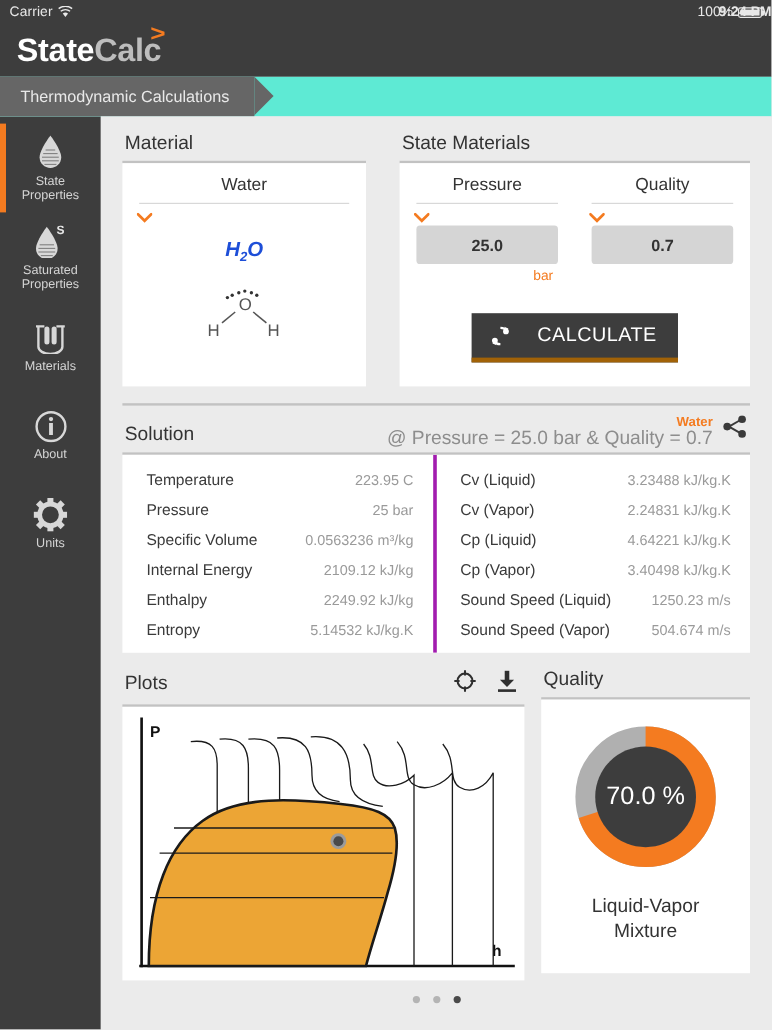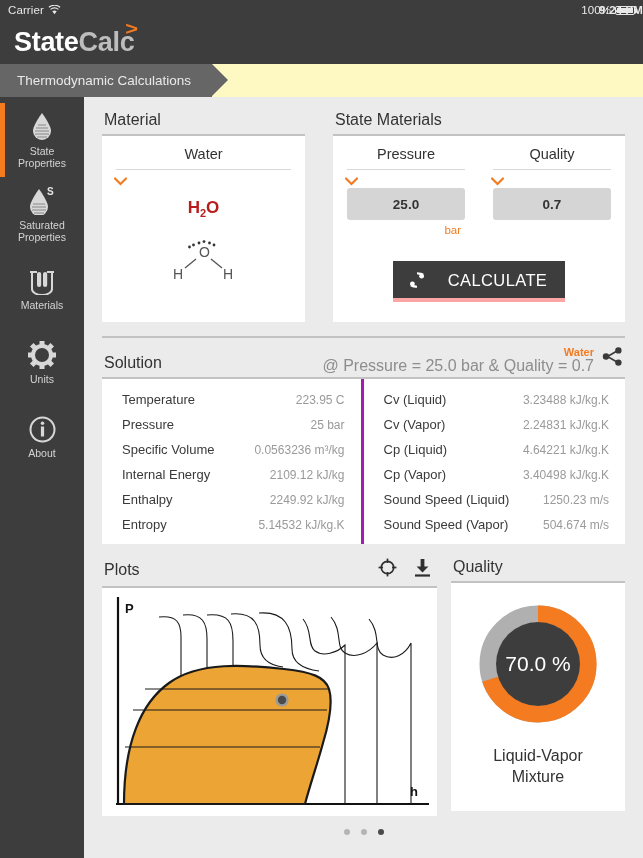--- a/index.html
+++ b/index.html
@@ -30,21 +30,21 @@
   
   .titlebar { height: 44px; background: #3d3d3d; display:flex; align-items:center;
               padding-left: 14px; position: relative; }
   .logo { font-size: 27px; font-weight: bold; letter-spacing: -0.3px; position: relative;}
   .logo .a { color: #ffffff; }
   .logo .b { color: #bdbdbd; }
   .logo .chev { position:absolute; right:-2px; top:-9px; color:#f47b20;
                 font-size:19px; font-weight:bold; transform: scaleX(1.15);}
 
   
-  .crumbbar { height: 33px; background: #fef9c3; position: relative; }
+  .crumbbar { height: 33px; background: #5eead4; position: relative; }
   .crumb { height: 33px; background: #666666; color:#e9e9e9; font-size:13.5px;
            display:flex; align-items:center; padding: 0 14px 0 17px; width: 212px;
            position: relative; }
   .crumb::after {
     content:""; position:absolute; right:-16px; top:0;
     border-left: 16px solid #666666;
     border-top: 16.5px solid transparent;
     border-bottom: 16.5px solid transparent;
   }
 
@@ -74,38 +74,38 @@
 
   .card { background:#fff; }
   .card-material { height: 186px; position:relative; }
   .card-params  { height: 186px; position:relative; }
 
   .field-head { text-align:center; font-size:14.5px; color:#333; padding:10px 0 7px; }
   .field-rule { height:1px; background:#d8d8d8; margin: 0 14px; }
   .chev-down { color:#f47b20; font-size:13px; font-weight:bold; line-height:1;
                padding: 5px 0 0 12px; }
 
-  .formula { text-align:center; color:#b91c1c; font-size:17px; font-weight:bold;
-             margin-top: 10px; }
+  .formula { text-align:center; color:#1d4ed8; font-size:17px; font-weight:bold;
+             margin-top: 10px; font-style: italic; }
   .formula sub { font-size:11px; }
   .molecule { margin-top: 18px; display:flex; justify-content:center; }
 
   .params-grid { display:flex; }
   .param { flex:1; }
   .param .input {
     margin: 0 14px; height:32px; background:#d5d5d5; border-radius:3px;
     display:flex; align-items:center; justify-content:center;
     font-size:13.5px; font-weight:bold; color:#333;
   }
   .unit { text-align:right; color:#f47b20; font-size:11.5px; padding: 4px 18px 0 0; }
 
   .calc-wrap { position:absolute; left:0; right:0; bottom: 20px; display:flex; justify-content:center; }
   .calc-btn { background:#3d3d3d; color:#fff; font-size:16.5px; letter-spacing:.4px;
-              padding: 9px 18px 8px 14px; border-bottom: 4px solid #fca5a5;
-              display:flex; align-items:center; gap:21px; }
+              padding: 9px 18px 8px 14px; border-bottom: 4px solid #a16207;
+              display:flex; align-items:flex-start; gap:21px; }
 
   
   .sol-sec { margin-top: 14px; }
   .sol-head { display:flex; align-items:flex-end; padding: 6px 2px 5px; }
   .sol-head .t { font-size:16px; color:#333; }
   .sol-meta { margin-left:auto; text-align:right; line-height:13px; padding-right:8px;}
   .sol-meta .w { color:#f47b20; font-size:11px; font-weight:bold; }
   .sol-meta .q { color:#8d8d8d; font-size:16px; }
   .share-ico { padding-bottom: 2px; }
 
@@ -215,20 +215,31 @@
       <div class="side-item">
         <span class="side-icon">
           <svg width="28" height="27" viewBox="0 0 28 27">
             <path d="M4 4 V21 a10 6 0 0 0 20 0 V4" fill="none" stroke="#d8d8d8" stroke-width="2"></path>
             <path d="M2 4 H9 M19 4 H26" stroke="#d8d8d8" stroke-width="2"></path>
             <rect x="9" y="4" width="4.2" height="15" rx="2.1" fill="#d8d8d8"></rect>
             <rect x="15" y="4" width="4.2" height="15" rx="2.1" fill="#d8d8d8"></rect>
           </svg>
         </span>
         <span class="side-label">Materials</span>
+      </div>
+
+      <div class="side-item">
+        <span class="side-icon">
+          <svg width="27" height="27" viewBox="0 0 27 27">
+            <circle cx="13.5" cy="13.5" r="12" fill="none" stroke="#d8d8d8" stroke-width="2"></circle>
+            <circle cx="13.5" cy="7.2" r="1.8" fill="#d8d8d8"></circle>
+            <rect x="11.9" y="10.5" width="3.2" height="10" fill="#d8d8d8"></rect>
+          </svg>
+        </span>
+        <span class="side-label">About</span>
       </div>
 
       <div class="side-item">
         <span class="side-icon">
           <svg width="28" height="28" viewBox="0 0 28 28">
             <g fill="#d8d8d8">
               <circle cx="14" cy="14" r="11"></circle>
               <g>
                 <rect x="11.5" y="0" width="5" height="5"></rect>
                   <rect x="11.5" y="23" width="5" height="5"></rect>
@@ -237,31 +248,20 @@
                 <rect x="3" y="3" width="5" height="5" transform="rotate(45 5.5 5.5)"></rect>
                 <rect x="20" y="3" width="5" height="5" transform="rotate(45 22.5 5.5)"></rect>
                 <rect x="3" y="20" width="5" height="5" transform="rotate(45 5.5 22.5)"></rect>
                 <rect x="20" y="20" width="5" height="5" transform="rotate(45 22.5 22.5)"></rect>
               </g>
             </g>
             <circle cx="14" cy="14" r="7" fill="#3d3d3d"></circle>
           </svg>
         </span>
         <span class="side-label">Units</span>
-      </div>
-
-      <div class="side-item">
-        <span class="side-icon">
-          <svg width="27" height="27" viewBox="0 0 27 27">
-            <circle cx="13.5" cy="13.5" r="12" fill="none" stroke="#d8d8d8" stroke-width="2"></circle>
-            <circle cx="13.5" cy="7.2" r="1.8" fill="#d8d8d8"></circle>
-            <rect x="11.9" y="10.5" width="3.2" height="10" fill="#d8d8d8"></rect>
-          </svg>
-        </span>
-        <span class="side-label">About</span>
       </div>
     </div>
 
     <div class="content">
 
       <div class="row-top">
 
         <div class="col-material">
           <div class="sec-title">Material</div>
           <div class="sec-rule"></div>

